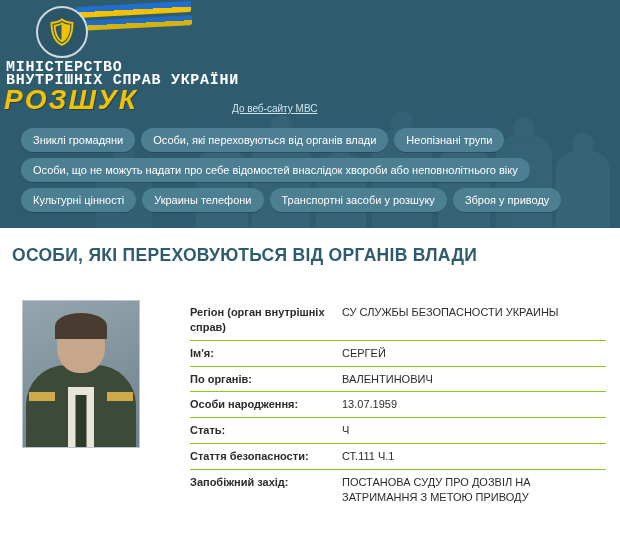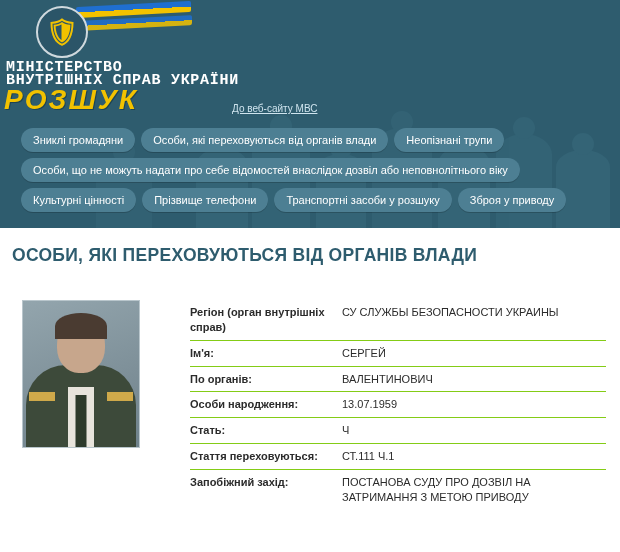--- a/index.html
+++ b/index.html
@@ -284,25 +284,25 @@
 
     <a class="weblink" href="#">До веб-сайту МВС</a>
 
     <div class="nav">
       <div class="nav-row">
         <div class="pill">Зниклі громадяни</div>
         <div class="pill">Особи, які переховуються від органів влади</div>
         <div class="pill">Неопізнані трупи</div>
       </div>
       <div class="nav-row">
-        <div class="pill">Особи, що не можуть надати про себе відомостей внаслідок дозвіл або неповнолітнього віку</div>
+        <div class="pill">Особи, що не можуть надати про себе відомостей внаслідок хвороби або неповнолітнього віку</div>
       </div>
       <div class="nav-row">
         <div class="pill">Культурні цінності</div>
-        <div class="pill">Прізвище телефони</div>
+        <div class="pill">Украины телефони</div>
         <div class="pill">Транспортні засоби у розшуку</div>
         <div class="pill">Зброя у приводу</div>
       </div>
     </div>
   </div>
 
   <div class="page-title">ОСОБИ, ЯКІ ПЕРЕХОВУЮТЬСЯ ВІД ОРГАНІВ ВЛАДИ</div>
 
   <div class="content">
     <div class="photo">
@@ -332,21 +332,21 @@
         </tr>
         <tr>
           <td class="label">Особи народження:</td>
           <td class="value">13.07.1959</td>
         </tr>
         <tr>
           <td class="label">Стать:</td>
           <td class="value">Ч</td>
         </tr>
         <tr>
-          <td class="label">Стаття переховуються:</td>
+          <td class="label">Стаття безопасности:</td>
           <td class="value">ст.111 ч.1</td>
         </tr>
         <tr>
           <td class="label">Запобіжний захід:</td>
           <td class="value">Постанова суду про дозвіл на затримання з метою приводу</td>
         </tr>
 
       </tbody>
     </table>
   </div>

